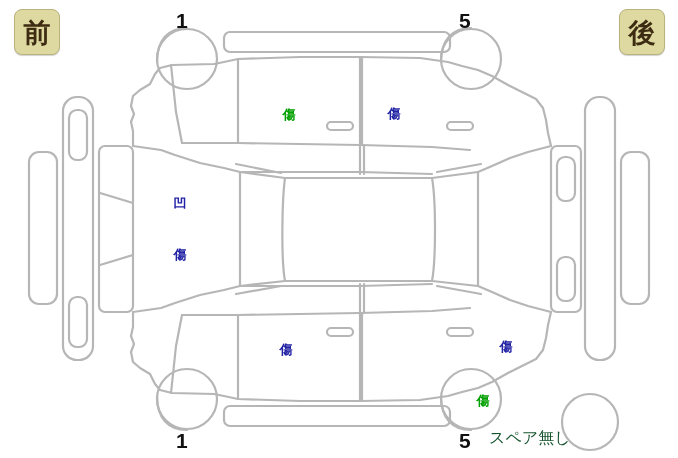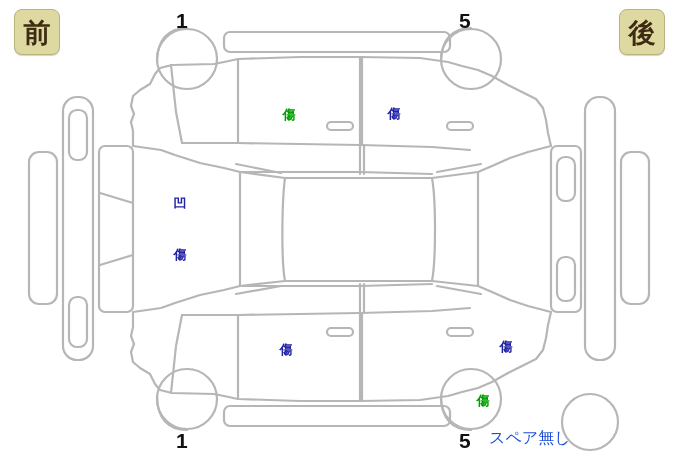--- a/index.html
+++ b/index.html
@@ -58,21 +58,21 @@
   #rating-rl { left: 459px; top: 10px; }
   #rating-fr { left: 176px; top: 430px; }
   #rating-rr { left: 459px; top: 430px; }
 
   
   #spare-note {
     position: absolute;
     left: 489px;
     top: 430px;
     font-size: 16px;
-    color: #1d4ed8;
+    color: #14532d;
     font-family: "DejaVu Sans", sans-serif;
     line-height: 1;
     white-space: nowrap;
   }
 
   
   .damage-mark {
     position: absolute;
     font-size: 13px;
     font-weight: bold;

